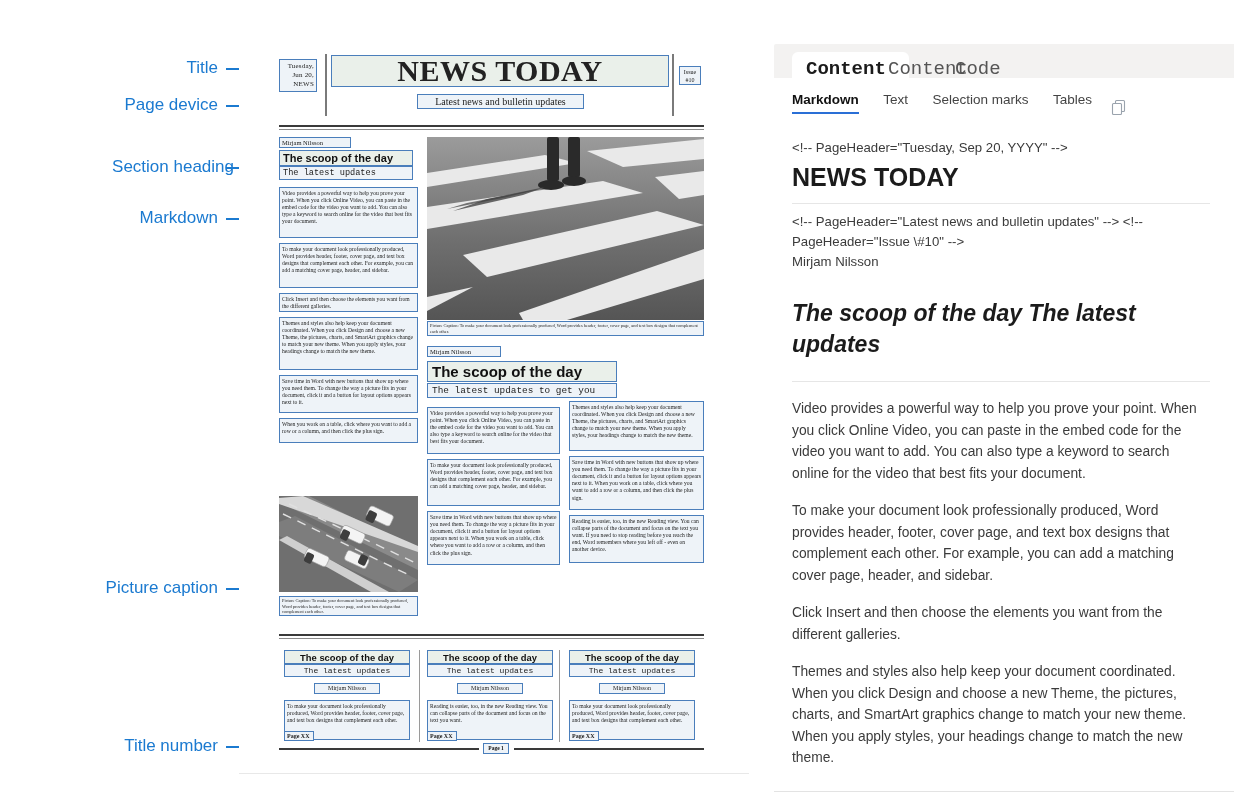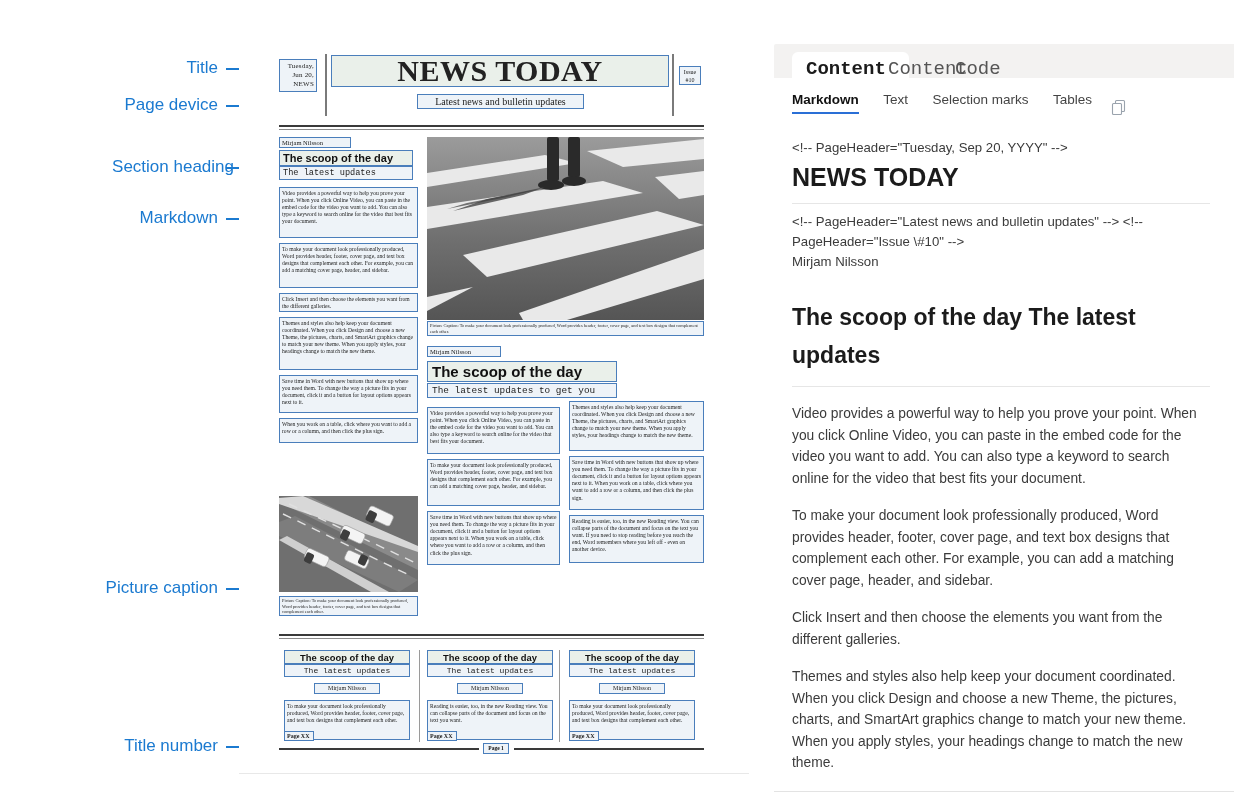--- a/index.html
+++ b/index.html
@@ -132,22 +132,22 @@
   }
   .md-content { position: absolute; left: 18px; top: 0px; width: 418px; }
   .md-comment {
     font-size: 13.2px; line-height: 20px; color: #3b3b3b; margin: 8px 0 0 0;
   }
   .md-h1 {
     font-size: 25px; line-height: 31px; font-weight: bold; color: #1b1b1b;
     margin: 4px 0 0 0; padding-bottom: 10px; border-bottom: 1px solid #e6e6e6;
   }
   .md-h2 {
-    font-size: 23px; line-height: 38px; font-weight: bold; color: #1b1b1b;
-    margin: 26px 0 0 0; padding-bottom: 12px; border-bottom: 1px solid #e6e6e6;
+    font-size: 23px; line-height: 31px; font-weight: bold; color: #1b1b1b;
+    margin: 26px 0 0 0; padding-bottom: 21px; border-bottom: 1px solid #e6e6e6; font-style: italic;
   }
   .md-author { font-size: 13.2px; line-height: 20px; color: #3b3b3b; margin: 0; }
   .md-p { font-size: 13.8px; line-height: 21.5px; color: #3b3b3b; margin: 16px 0 0 0; }
 
   .vscroll { position: absolute; right: 8px; top: 58px; width: 12px; height: 652px; }
   .vscroll .up, .vscroll .down {
     position: absolute; left: 1px; width: 0; height: 0;
     border-left: 5px solid transparent; border-right: 5px solid transparent;
   }
   .vscroll .up { top: 0; border-bottom: 6px solid #9a9a9a; }

